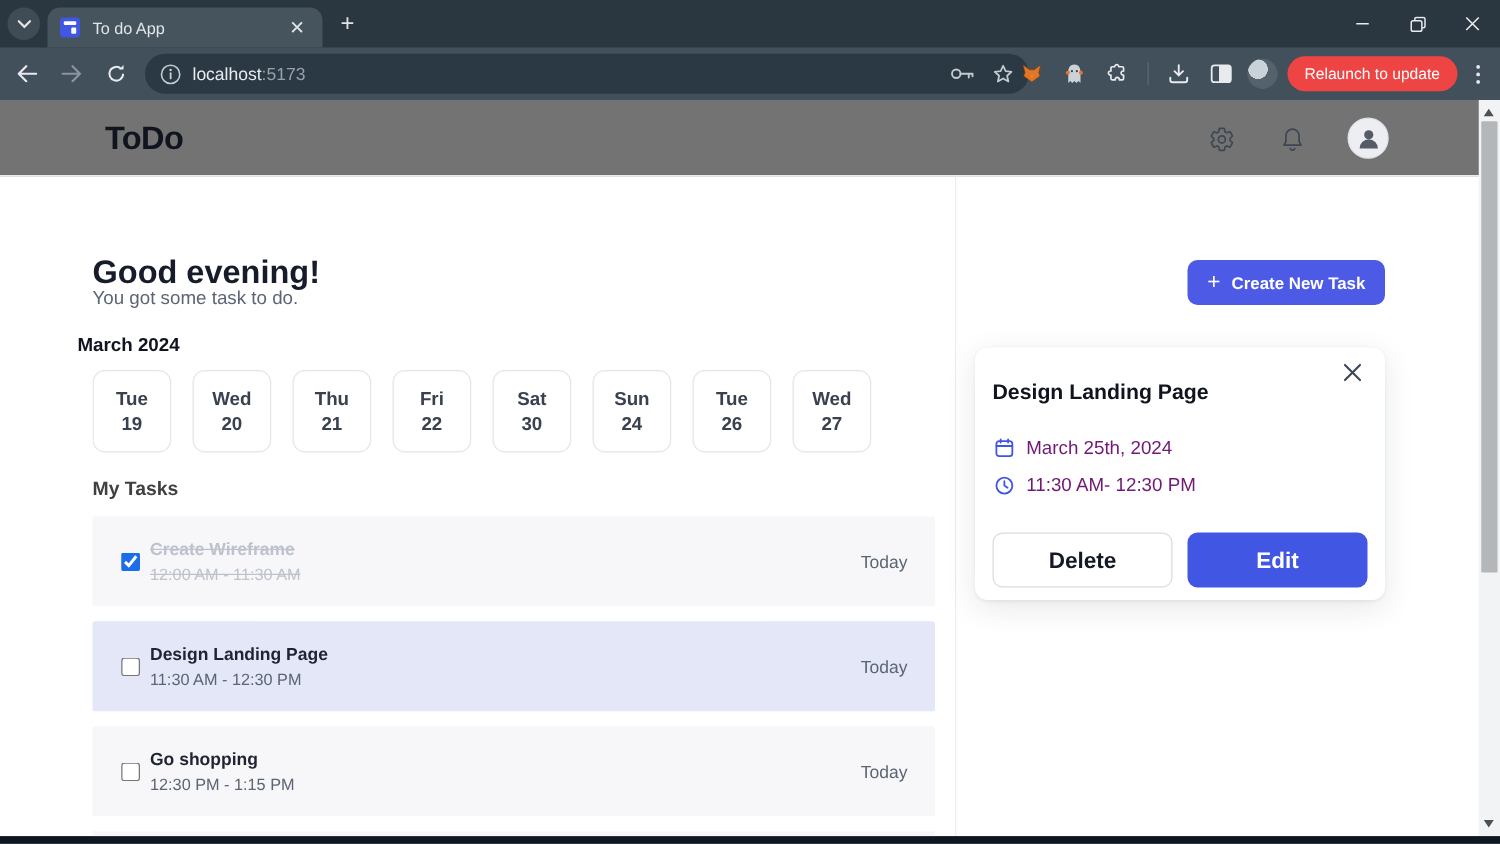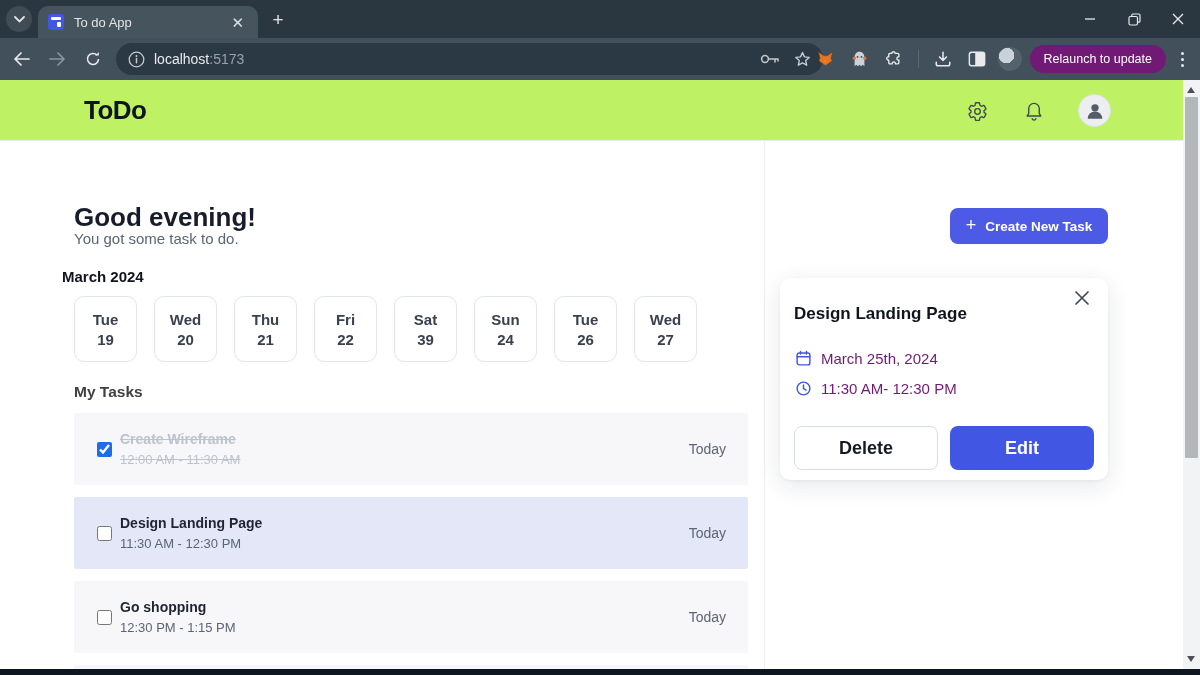--- a/index.html
+++ b/index.html
@@ -32,28 +32,28 @@
     border-radius:16px; display:flex; align-items:center; padding:0 12px; }
   .url { font-size:14px; margin-left:9px; flex:1; }
   .url .host { color:#e8eaed; }
   .url .port { color:#98a2ab; }
   .omni-icons { display:flex; align-items:center; gap:14px; }
   .toolbar-right { position:absolute; right:0; top:0; height:42px; display:flex; align-items:center; gap:8px; padding-right:10px; }
   .ext-icon { width:26px; height:26px; display:flex; align-items:center; justify-content:center; border-radius:50%; }
   .toolbar-sep { width:1px; height:18px; background:#5b6974; margin:0 3px; }
   .profile-chip { width:24px; height:24px; border-radius:50%; background:#8d9aa3;
     background-image:radial-gradient(circle at 35% 35%, #c9d2d8 0 35%, #55616b 36% 100%); }
-  .relaunch-btn { height:28px; background:#701a75; border-radius:15px; color:#fff; font-size:12.5px;
+  .relaunch-btn { height:28px; background:#ef4444; border-radius:15px; color:#fff; font-size:12.5px;
     display:flex; align-items:center; padding:0 14px; white-space:nowrap; }
   .kebab { color:#e8eaed; font-size:15px; letter-spacing:0; line-height:4px; display:flex; flex-direction:column; gap:3px; align-items:center; width:16px; }
   .kebab i { width:3px; height:3px; border-radius:50%; background:#e8eaed; }
 
   
   .page { position:absolute; top:80px; left:0; width:1200px; height:589px; background:#fff; overflow:hidden; }
-  .app-header { position:absolute; top:0; left:0; width:1200px; height:61px; background:#bef264; border-bottom:1px solid #e9ebef; }
+  .app-header { position:absolute; top:0; left:0; width:1200px; height:61px; background:#737373; border-bottom:1px solid #e9ebef; }
   .logo { position:absolute; left:84px; top:15px; font-size:26px; font-weight:800; color:#10141f; letter-spacing:-0.5px; }
   .hdr-icon { position:absolute; top:18px; width:26px; height:26px; display:flex; align-items:center; justify-content:center; color:#3d4654; }
   .hdr-avatar { position:absolute; left:1078px; top:14px; width:33px; height:33px; border-radius:50%;
     background:#eceef2; border:1px solid #e0e3e9; display:flex; align-items:center; justify-content:center; }
 
   .divider-v { position:absolute; left:764px; top:61px; width:1px; height:528px; background:#eeeef2; }
 
   .greet-title { position:absolute; left:74px; top:122px; font-size:26px; font-weight:800; color:#171c2b; }
   .greet-sub { position:absolute; left:74px; top:150px; font-size:15px; color:#5b6574; }
 
@@ -277,21 +277,21 @@
     <span class="day-date">21</span>
   </div>
 
   <div class="day-card">
     <span class="day-name">Fri</span>
     <span class="day-date">22</span>
   </div>
 
   <div class="day-card">
     <span class="day-name">Sat</span>
-    <span class="day-date">39</span>
+    <span class="day-date">30</span>
   </div>
 
   <div class="day-card">
     <span class="day-name">Sun</span>
     <span class="day-date">24</span>
   </div>
 
 
   <div class="day-card">
     <span class="day-name">Tue</span>

